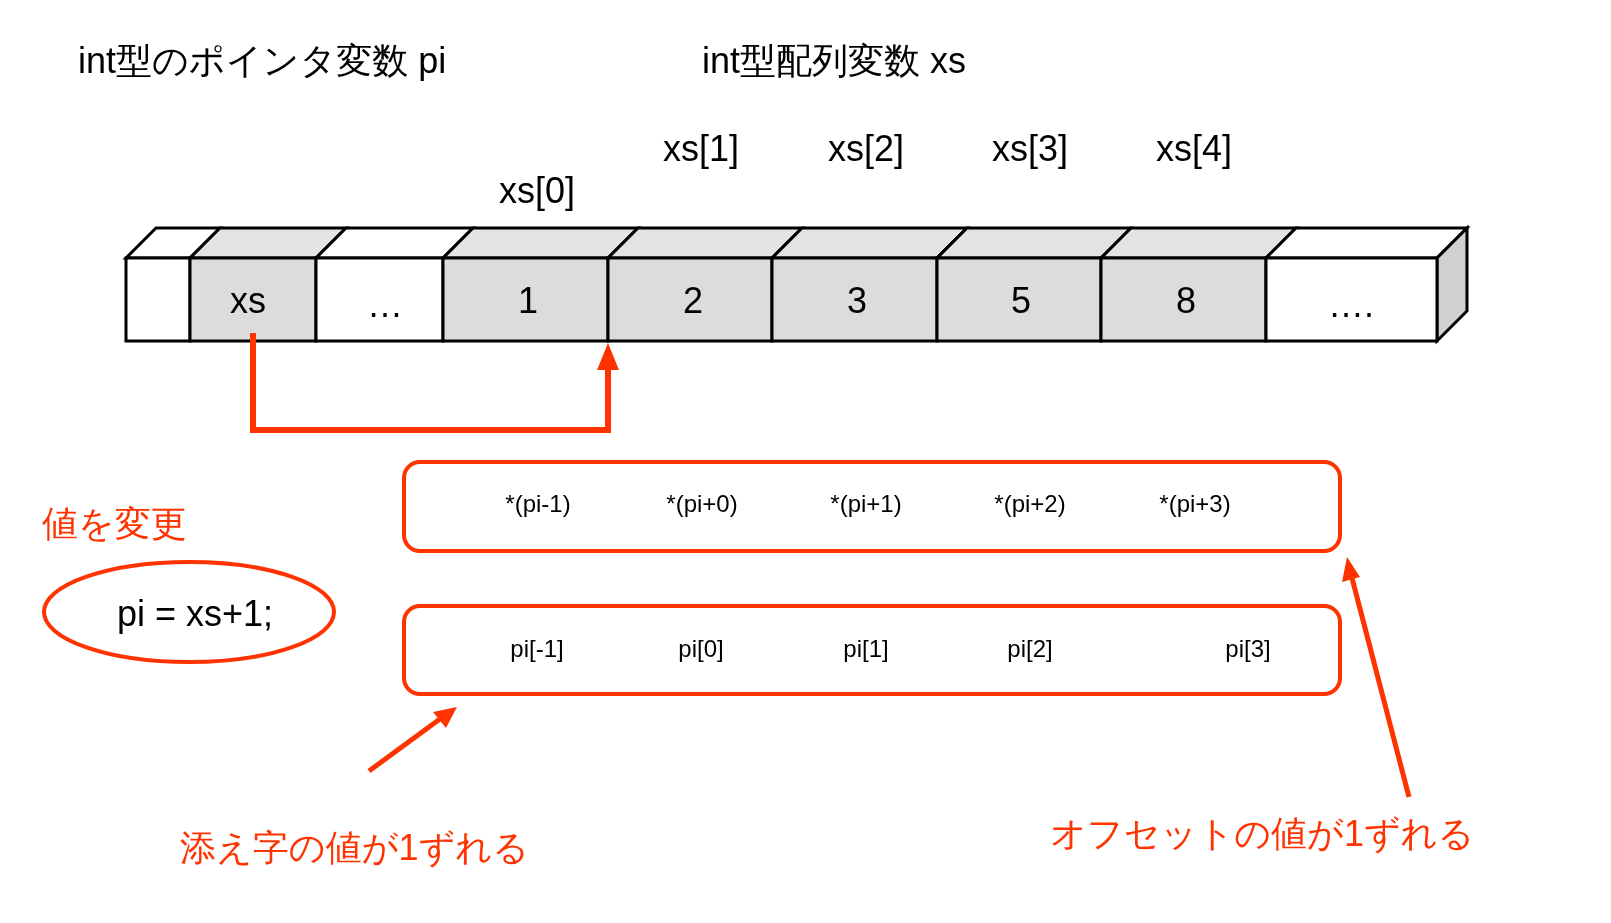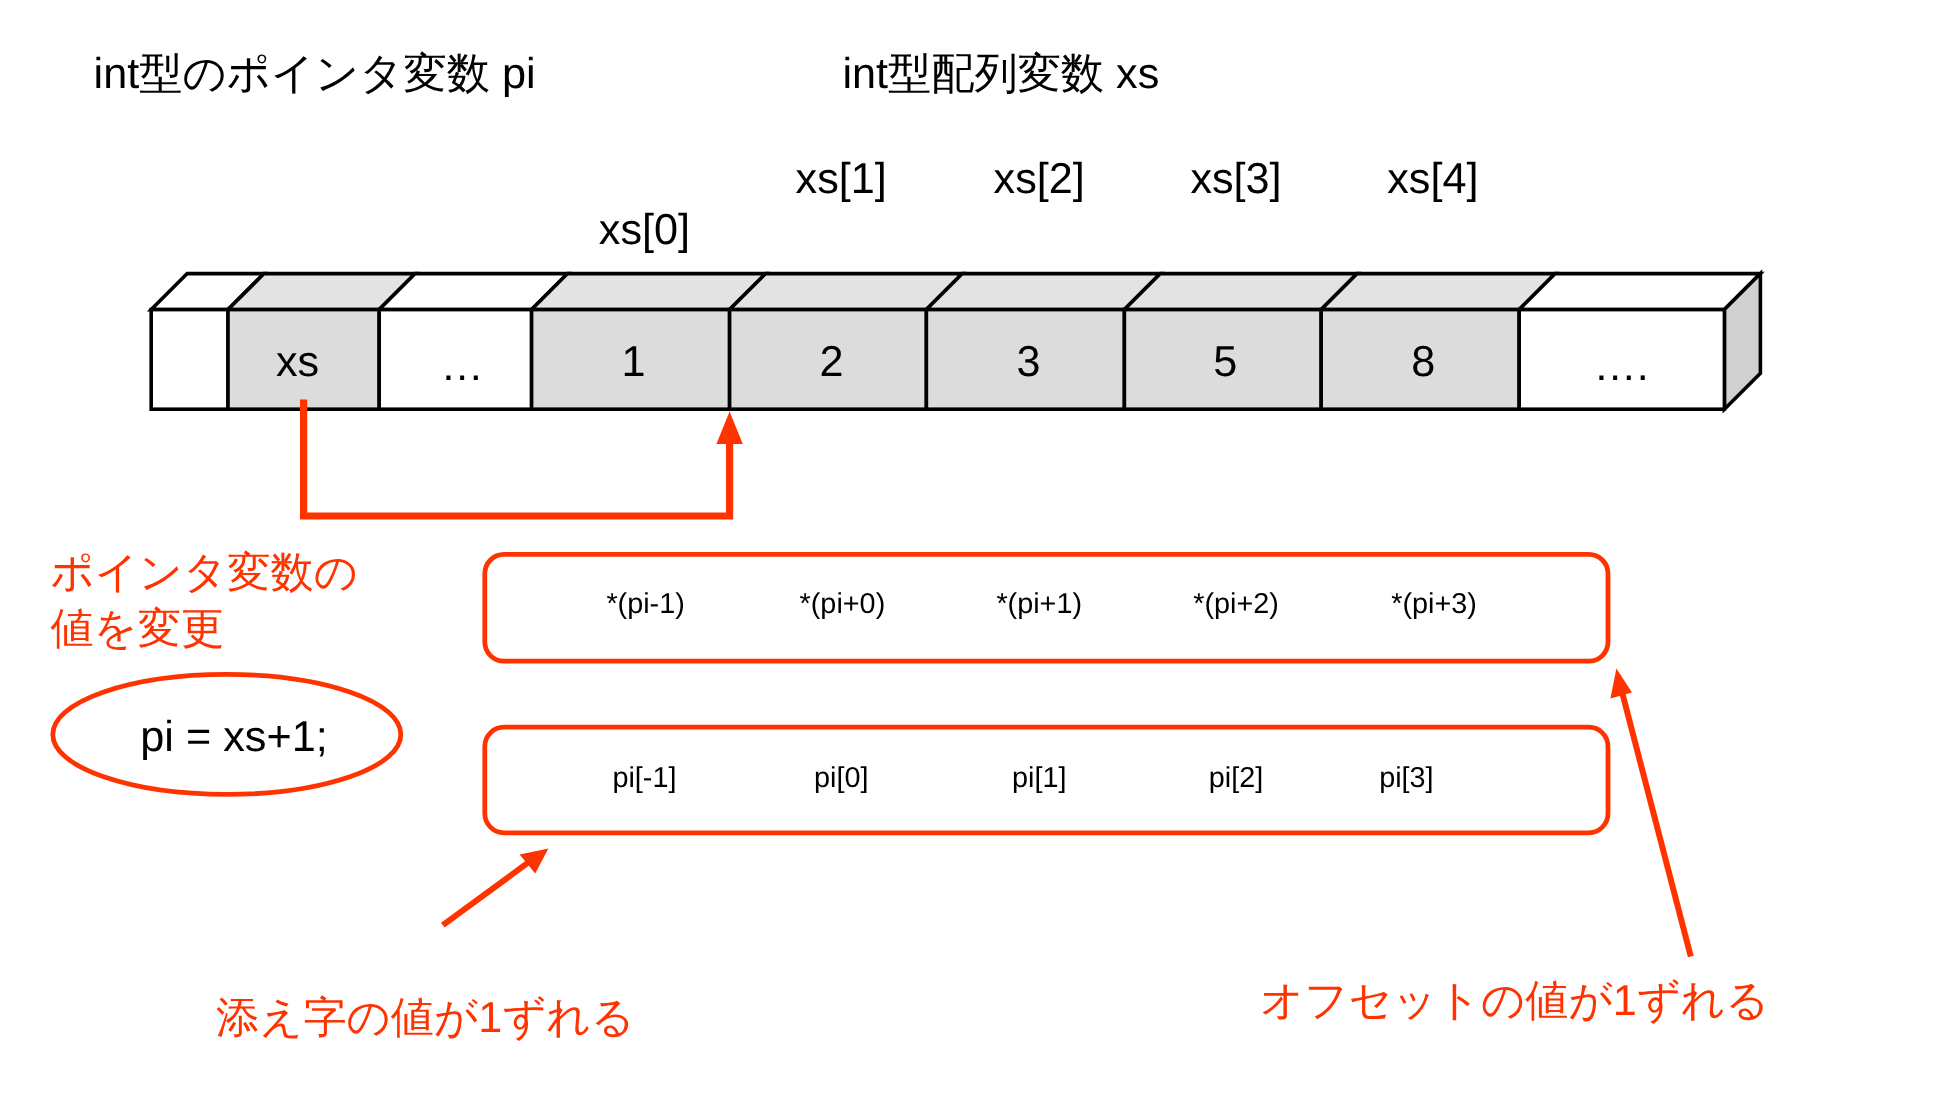--- a/index.html
+++ b/index.html
@@ -80,31 +80,30 @@
 
   <div class="t cell" style="left:248px; top:301px;">xs</div>
   <div class="t cell" style="left:385px; top:305px;">…</div>
   <div class="t cell" style="left:528px; top:301px;">1</div>
   <div class="t cell" style="left:693px; top:301px;">2</div>
   <div class="t cell" style="left:857px; top:301px;">3</div>
   <div class="t cell" style="left:1021px; top:301px;">5</div>
   <div class="t cell" style="left:1186px; top:301px;">8</div>
   <div class="t cell" style="left:1351px; top:305px;">….</div>
 
-  <div class="t red" style="left:42px; top:459px;">ポインタ変数の</div>
   <div class="t red" style="left:42px; top:506px;">値を変更</div>
   <div class="t code" style="left:195px; top:614px;">pi = xs+1;</div>
 
   <div class="t expr" style="left:538px; top:492px;">*(pi-1)</div>
   <div class="t expr" style="left:702px; top:492px;">*(pi+0)</div>
   <div class="t expr" style="left:866px; top:492px;">*(pi+1)</div>
   <div class="t expr" style="left:1030px; top:492px;">*(pi+2)</div>
   <div class="t expr" style="left:1195px; top:492px;">*(pi+3)</div>
 
   <div class="t expr" style="left:537px; top:637px;">pi[-1]</div>
   <div class="t expr" style="left:701px; top:637px;">pi[0]</div>
   <div class="t expr" style="left:866px; top:637px;text-align:right;">pi[1]</div>
   <div class="t expr" style="left:1030px; top:637px;">pi[2]</div>
-  <div class="t expr" style="left:1172px; top:637px;">pi[3]</div>
+  <div class="t expr" style="left:1248px; top:637px;">pi[3]</div>
 
   <div class="t red" style="left:180px; top:830px;text-align:right;">添え字の値が1ずれる</div>
   <div class="t red" style="left:1050px; top:816px;">オフセットの値が1ずれる</div>
 </div>
 
 </body></html>

